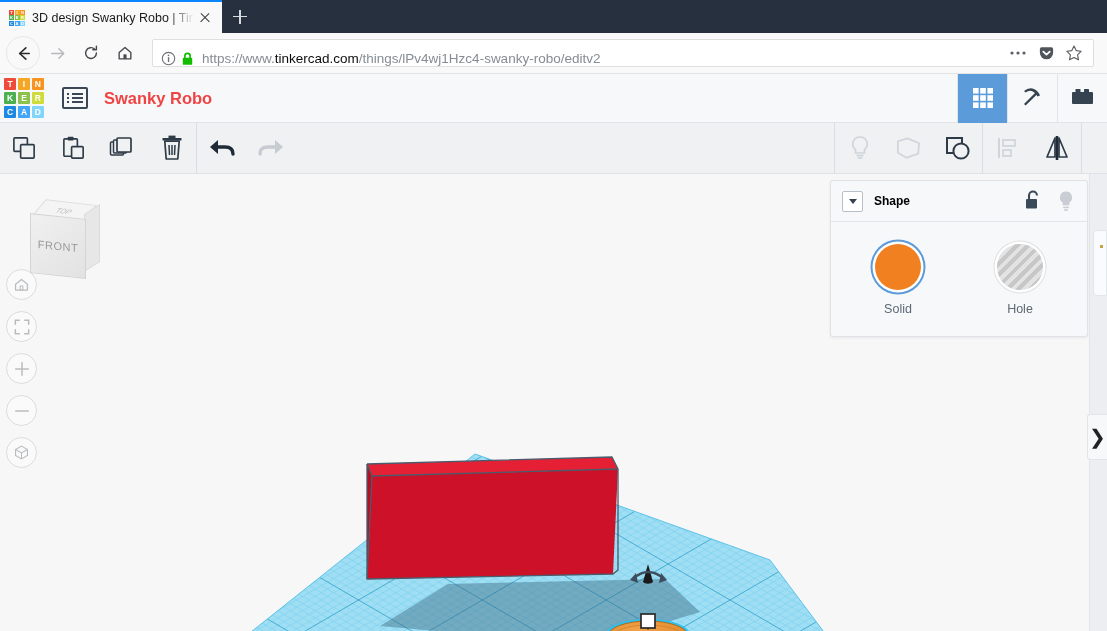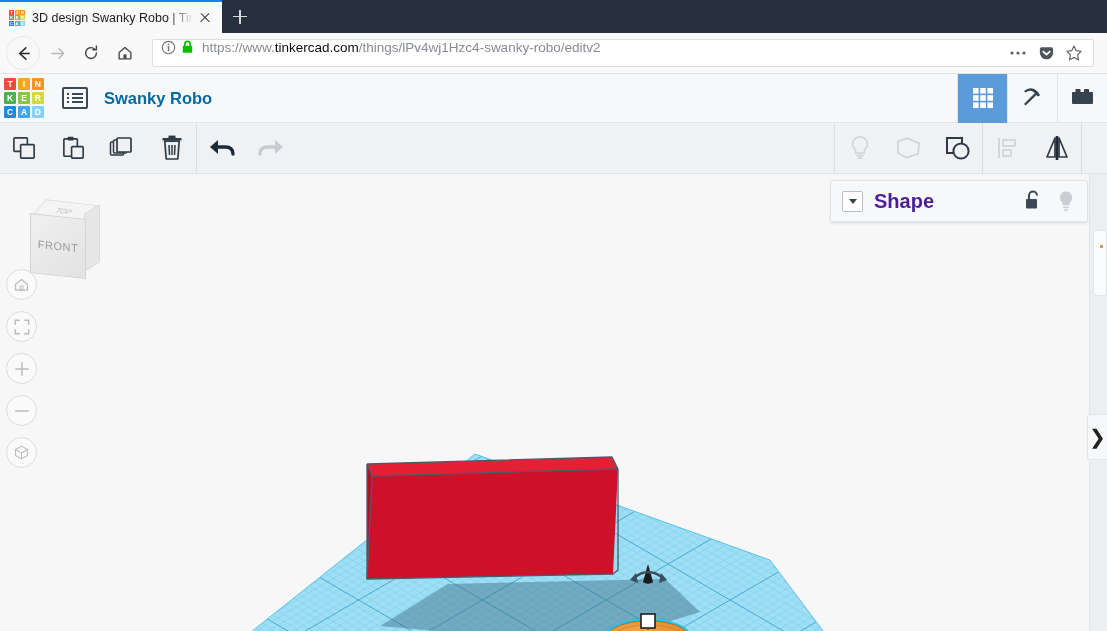--- a/index.html
+++ b/index.html
@@ -97,21 +97,21 @@
   .navbtn svg { display: block; }
 
   .urlbar {
     flex: 1;
     height: 28px;
     margin: 0 7px 0 10px;
     background: #fff;
     border: 1px solid #dedfe1;
     border-radius: 2px;
     display: flex;
-    align-items: flex-start;
+    align-items: flex-end;
     padding: 0 6px;
     min-width: 0;
   }
   .url-ident { width:15px;height:15px;flex:0 0 15px;margin:0 5px 0 2px; }
   .url-lock { width:13px;height:14px;flex:0 0 13px;margin-right:8px; }
   .url-text {
     flex: 1;
     font-size: 13.5px;
     color: #858c93;
     white-space: nowrap;
@@ -178,21 +178,21 @@
     position: relative; margin-left: 5px;
   }
   .tc-menu-icon i::before {
     content: ""; position: absolute; left: -5px; top: 0;
     width: 2px; height: 2px; background: #3a4754;
   }
   .tc-title {
     margin-left: 16px;
     font-size: 16.5px;
     font-weight: bold;
-    color: #0369a1;
+    color: #ef4444;
   }
   .tc-header-right {
     margin-left: auto;
     display: flex;
     height: 49px;
     align-items: stretch;
   }
   .tc-mode-btn {
     width: 50px;
     display: flex; align-items: center; justify-content: center;
@@ -289,23 +289,23 @@
   }
   .sp-caret i {
     width: 0; height: 0;
     border-left: 4px solid transparent;
     border-right: 4px solid transparent;
     border-top: 5px solid #35424f;
     display: block;
   }
   .sp-title {
     margin-left: 11px;
-    font-size: 20px;
+    font-size: 12px;
     font-weight: bold;
-    color: #4c1d95;
+    color: #000000;
   }
   .sp-head-icons { margin-left: auto; display: flex; align-items: center; gap: 13px; }
   .sp-body {
     padding: 22px 0 20px;
     display: flex;
     justify-content: center;
     gap: 62px;
   }
   .sp-swatch-wrap { text-align: center; width: 60px; }
   .sp-swatch {
@@ -746,20 +746,30 @@
           <path d="M6 9 L6 5.5 A4 4 0 0 1 14 5.5" fill="none" stroke="#3b4a59" stroke-width="2.1"></path>
           <rect x="3" y="9" width="11" height="9.5" rx="1" fill="#3b4a59"></rect>
         </svg>
         <svg width="20" height="24" viewBox="0 0 20 24">
           <path d="M10 2.5 A6 6 0 0 0 6.6 13.5 L6.6 16.2 L13.4 16.2 L13.4 13.5 A6 6 0 0 0 10 2.5 Z" fill="#c8ced4"></path>
           <rect x="7.2" y="17.6" width="5.6" height="1.6" fill="#c8ced4"></rect>
           <rect x="8.2" y="20.3" width="3.6" height="1.6" fill="#c8ced4"></rect>
         </svg>
       </div>
     </div>
+    <div class="sp-body">
+      <div class="sp-swatch-wrap">
+        <div class="sp-swatch solid"></div>
+        <div class="sp-label">Solid</div>
+      </div>
+      <div class="sp-swatch-wrap">
+        <div class="sp-swatch hole"></div>
+        <div class="sp-label">Hole</div>
+      </div>
+    </div>
   </div>
 
   <div class="right-strip">
     <div class="right-card">
       <div class="right-card-dot"></div>
     </div>
   </div>
   <div class="collapse-handle">
     <span>❯</span>
   </div>

